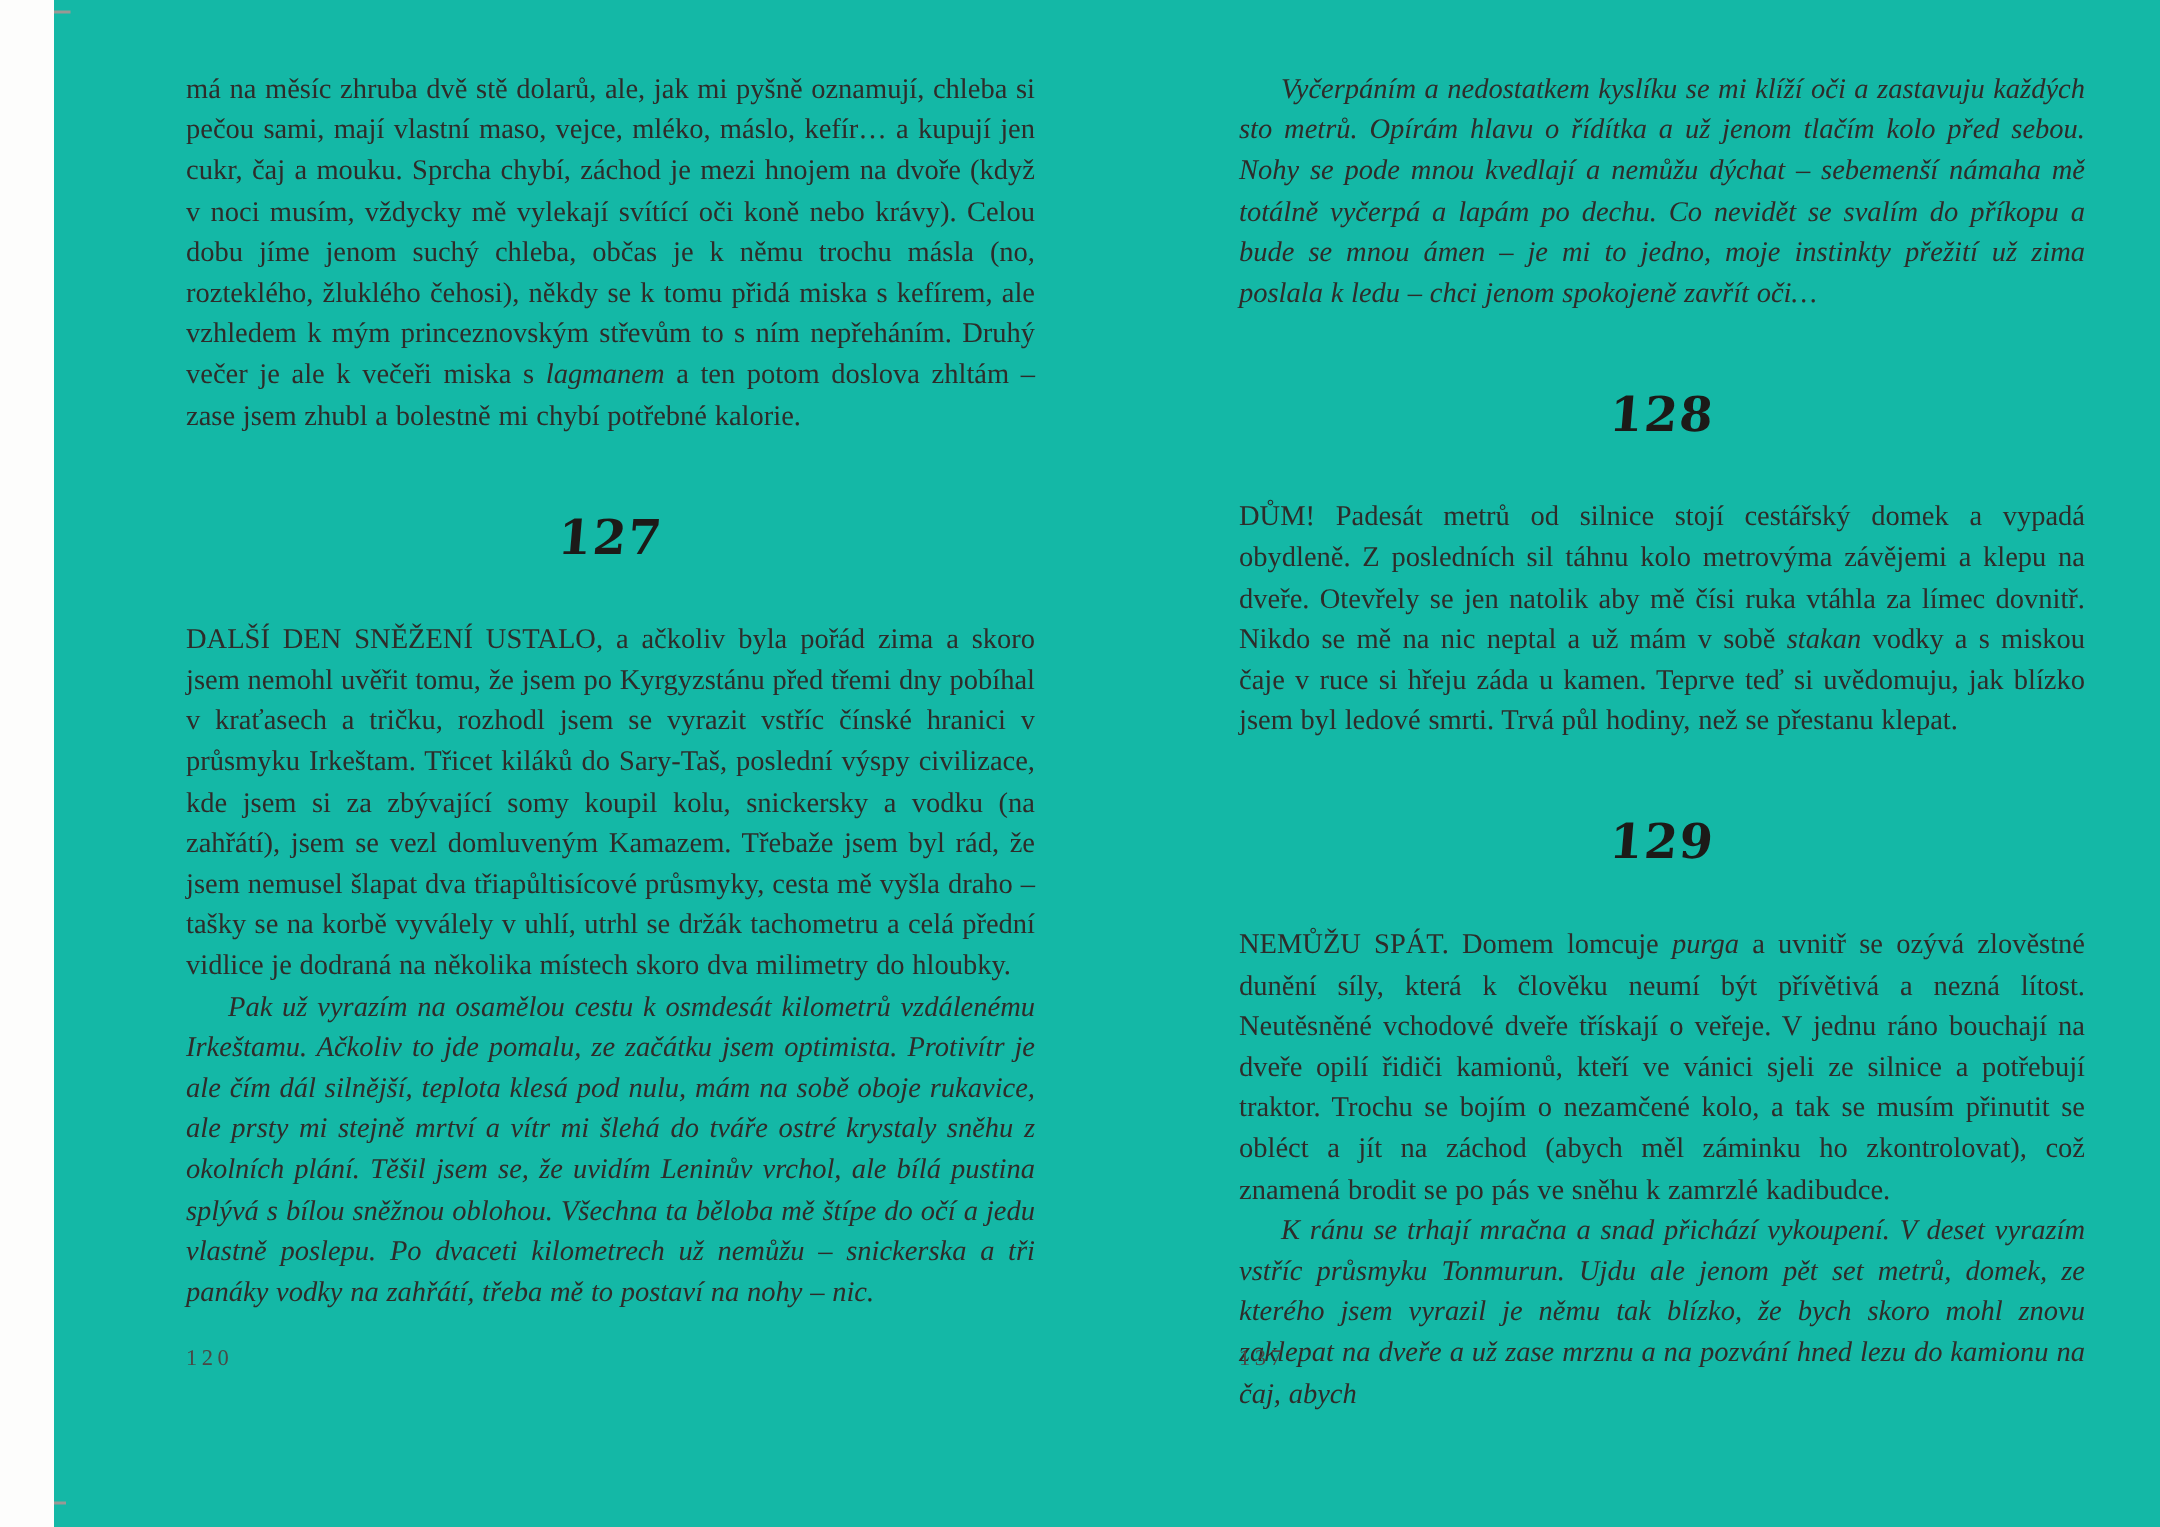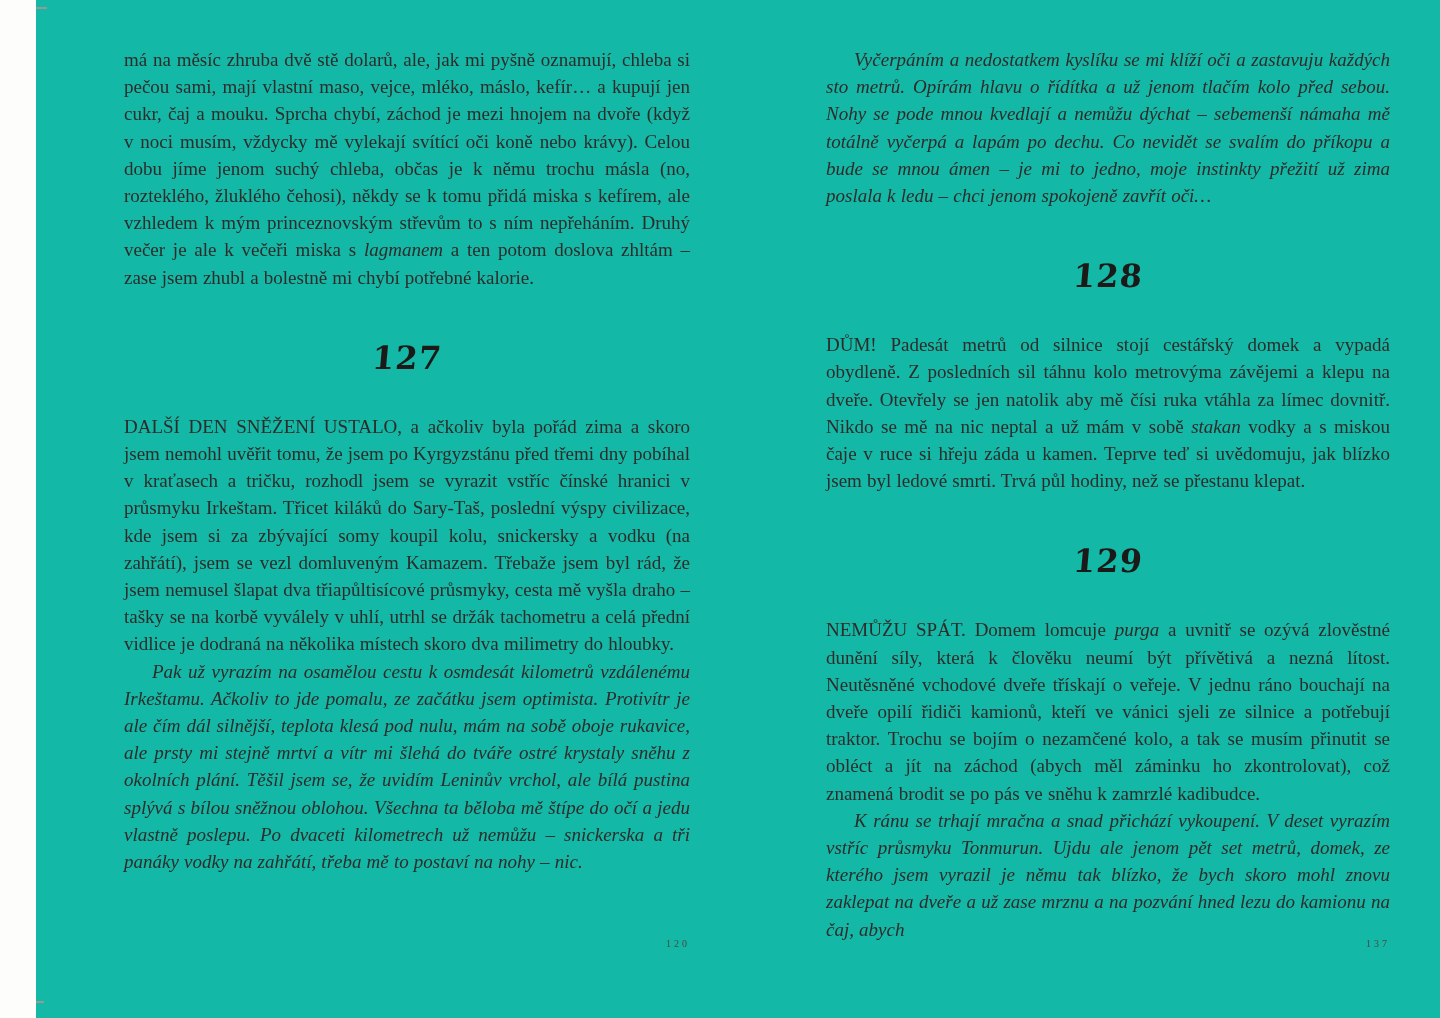--- a/index.html
+++ b/index.html
@@ -35,23 +35,23 @@
     font-weight: 700;
     font-size: 32px;
     line-height: 34px;
     letter-spacing: 1px;
     color: #1c1a18;
     margin: 50px 0 38px 0;
     transform: skewX(-5deg);
   }
   .folio {
     position: absolute;
-    top: 938px;
-    text-align: right;
-    font-size: 10px;
+    top: 898px;
+    text-align: left;
+    font-size: 15px;
     letter-spacing: 3px;
     color: #4a4845;
   }
   .folio.left  { left: 88px;  width: 566px; }
   .folio.right { left: 790px; width: 564px; }
   .crop-mark {
     position: absolute;
     background: #9a9894;
     height: 2px;
   }

